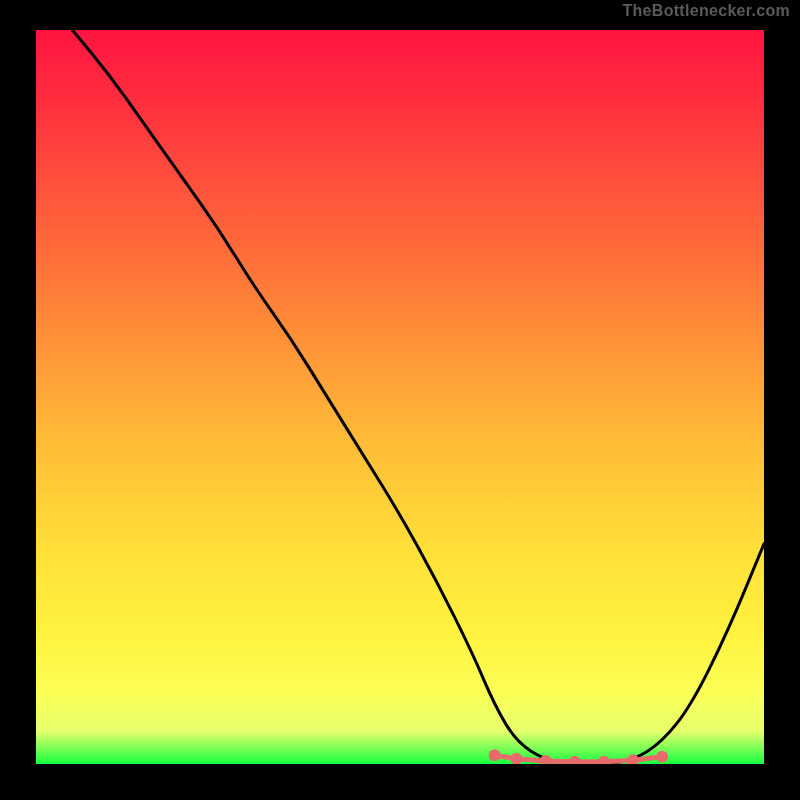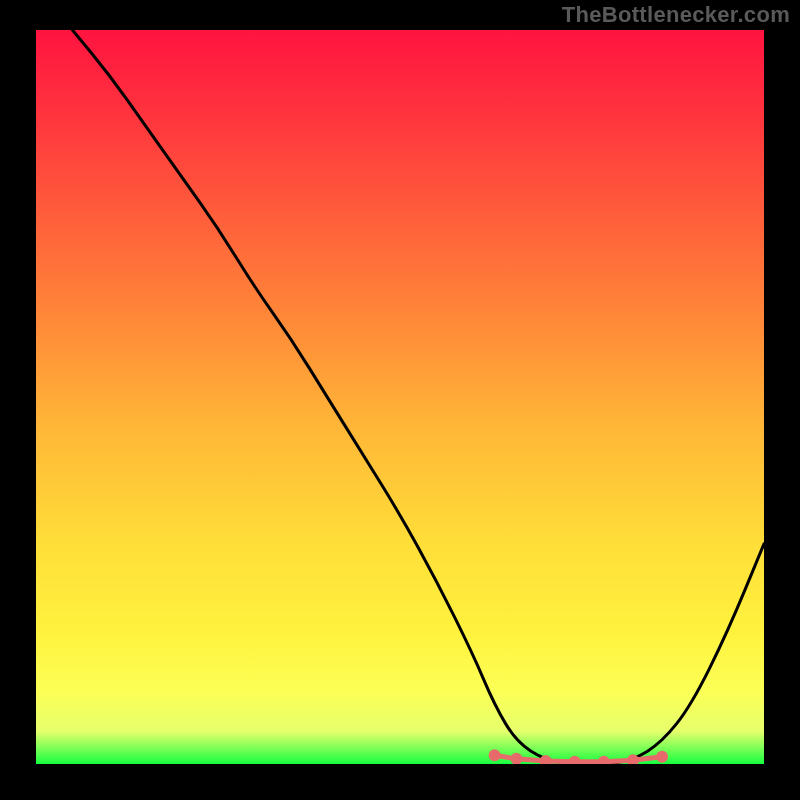--- a/index.html
+++ b/index.html
@@ -15,21 +15,21 @@
     position: relative;
     width: 800px;
     height: 800px;
     background: #000;
   }
   .attribution {
     position: absolute;
     top: 2px;
     right: 10px;
     color: #5a5a5a;
-    font-size: 22px;
+    font-size: 16px;
     font-weight: 600;
     letter-spacing: 0.3px;
     z-index: 5;
   }
   .plot-outer {
     position: absolute;
     left: 36px;
     top: 30px;
     width: 728px;
     height: 734px;

